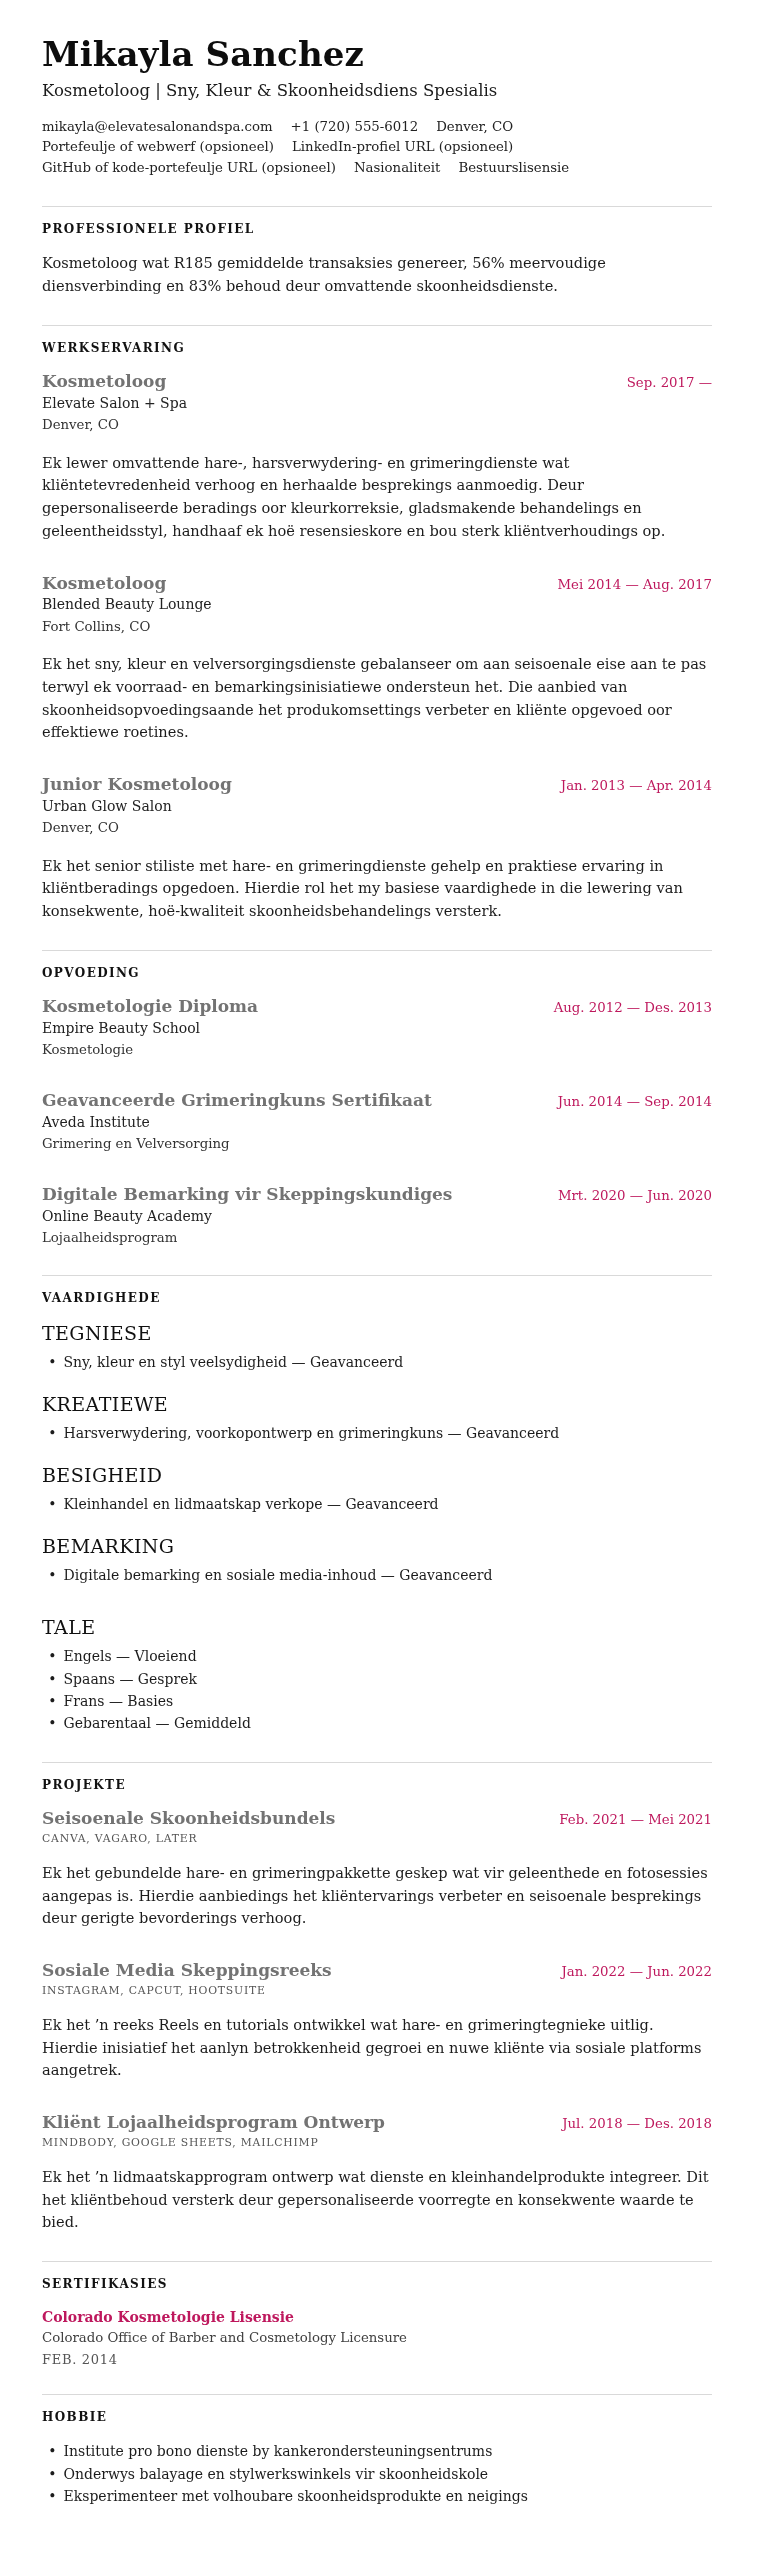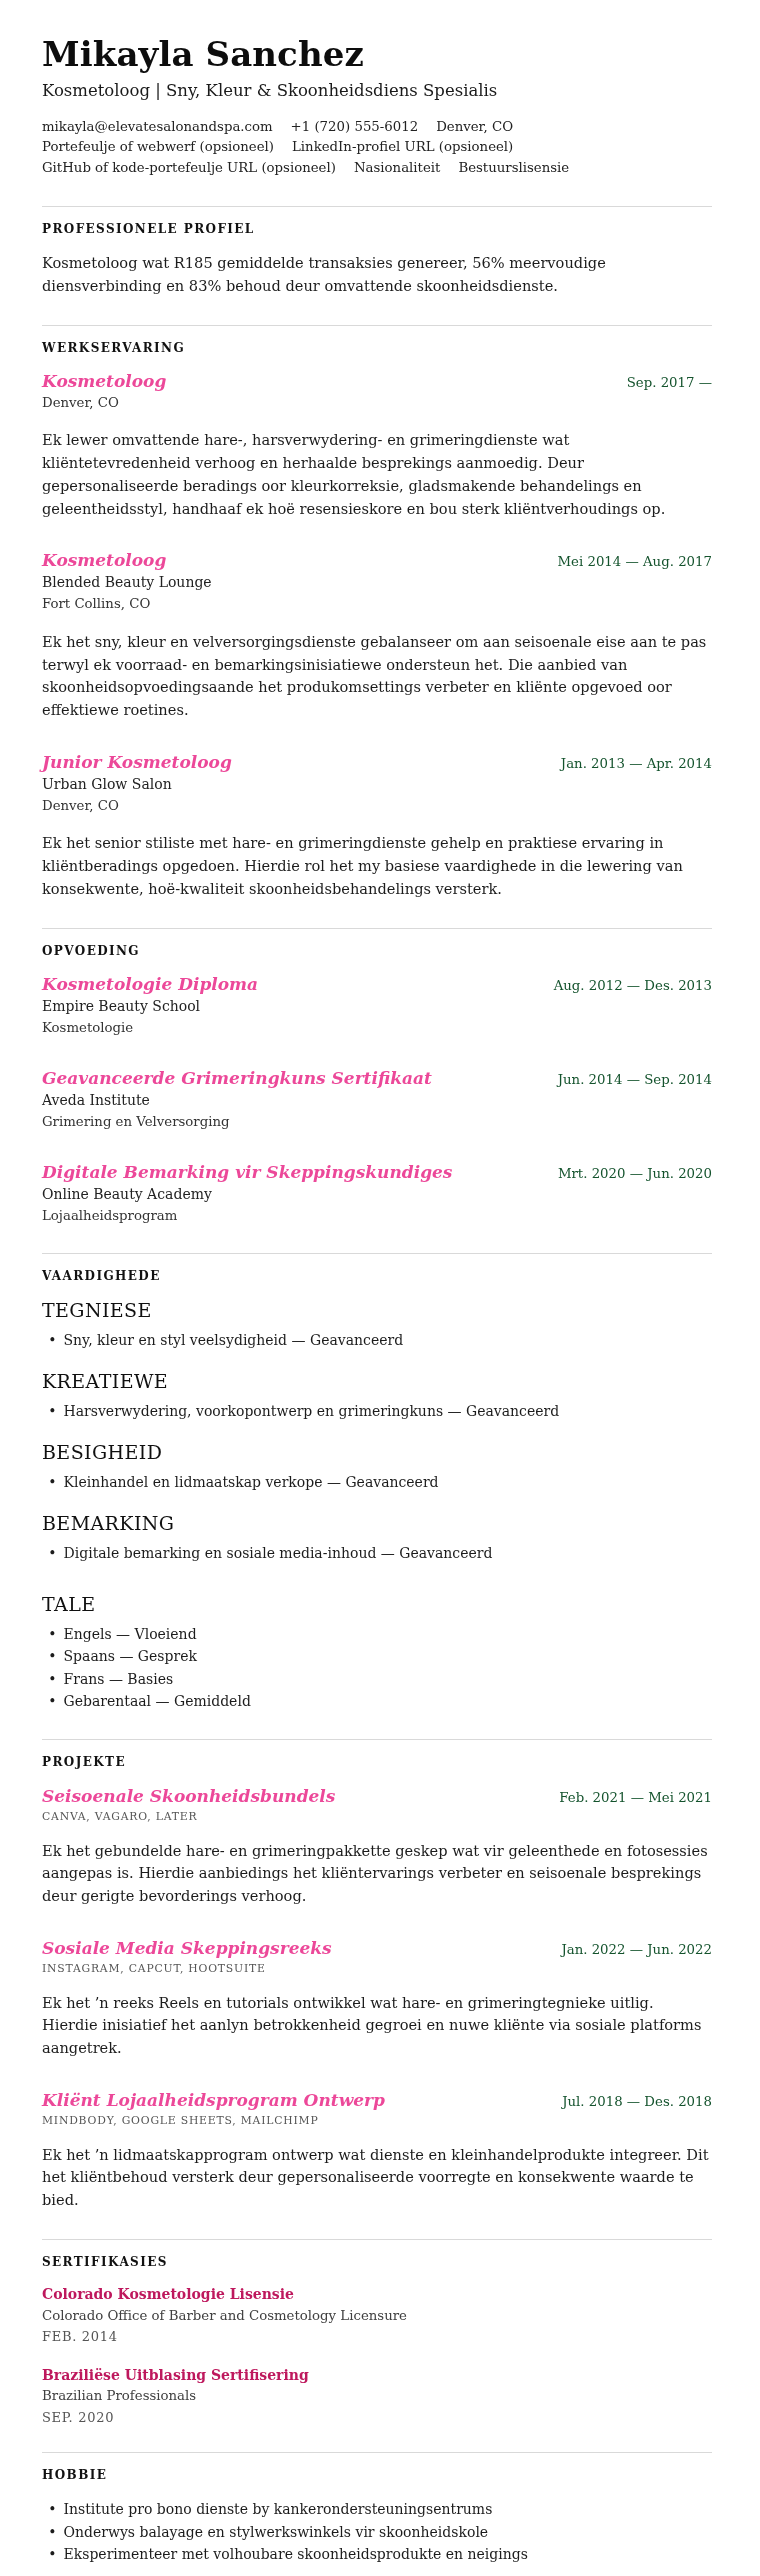--- a/index.html
+++ b/index.html
@@ -64,26 +64,25 @@
   .entry-head {
     display: flex;
     justify-content: space-between;
     align-items: baseline;
     gap: 12.7px;
   }
   .entry-title {
     font-size: 17px;
     font-weight: 700;
     line-height: 1.2;
-    color: #ec4899;
-    font-style: italic;
+    color: #737373;
   }
   .entry-date {
     font-size: 13.3px;
-    color: #14532d;
+    color: #be185d;
     white-space: nowrap;
     text-align: left;
   }
   .entry-org {
     font-size: 14px;
     line-height: 1.5;
     color: #222222;
     margin-top: 1.3px;
   }
   .entry-loc {
@@ -179,20 +178,21 @@
   </section>
 
   <section class="section">
     <h2 class="section-heading">WERKSERVARING</h2>
 
     <article class="entry">
       <div class="entry-head">
         <h3 class="entry-title">Kosmetoloog</h3>
         <div class="entry-date">Sep. 2017 —</div>
       </div>
+      <div class="entry-org">Elevate Salon + Spa</div>
       <div class="entry-loc">Denver, CO</div>
       <p class="body-text entry-desc">Ek lewer omvattende hare-, harsverwydering- en grimeringdienste wat kliëntetevredenheid verhoog en herhaalde besprekings aanmoedig. Deur gepersonaliseerde beradings oor kleurkorreksie, gladsmakende behandelings en geleentheidsstyl, handhaaf ek hoë resensieskore en bou sterk kliëntverhoudings op.</p>
     </article>
 
     <article class="entry">
       <div class="entry-head">
         <h3 class="entry-title">Kosmetoloog</h3>
         <div class="entry-date">Mei 2014 — Aug. 2017</div>
       </div>
       <div class="entry-org">Blended Beauty Lounge</div>
@@ -317,25 +317,20 @@
 
   <section class="section">
     <h2 class="section-heading">SERTIFIKASIES</h2>
 
     <div class="cert">
       <h3 class="cert-name">Colorado Kosmetologie Lisensie</h3>
       <div class="cert-issuer">Colorado Office of Barber and Cosmetology Licensure</div>
       <div class="cert-date">FEB. 2014</div>
     </div>
 
-    <div class="cert">
-      <h3 class="cert-name">Braziliëse Uitblasing Sertifisering</h3>
-      <div class="cert-issuer">Brazilian Professionals</div>
-      <div class="cert-date">SEP. 2020</div>
-    </div>
   </section>
 
   <section class="section">
     <h2 class="section-heading">HOBBIE</h2>
     <ul class="bullets">
       <li>Institute pro bono dienste by kankerondersteuningsentrums</li>
       <li>Onderwys balayage en stylwerkswinkels vir skoonheidskole</li>
       <li>Eksperimenteer met volhoubare skoonheidsprodukte en neigings</li>
     </ul>
   </section>

